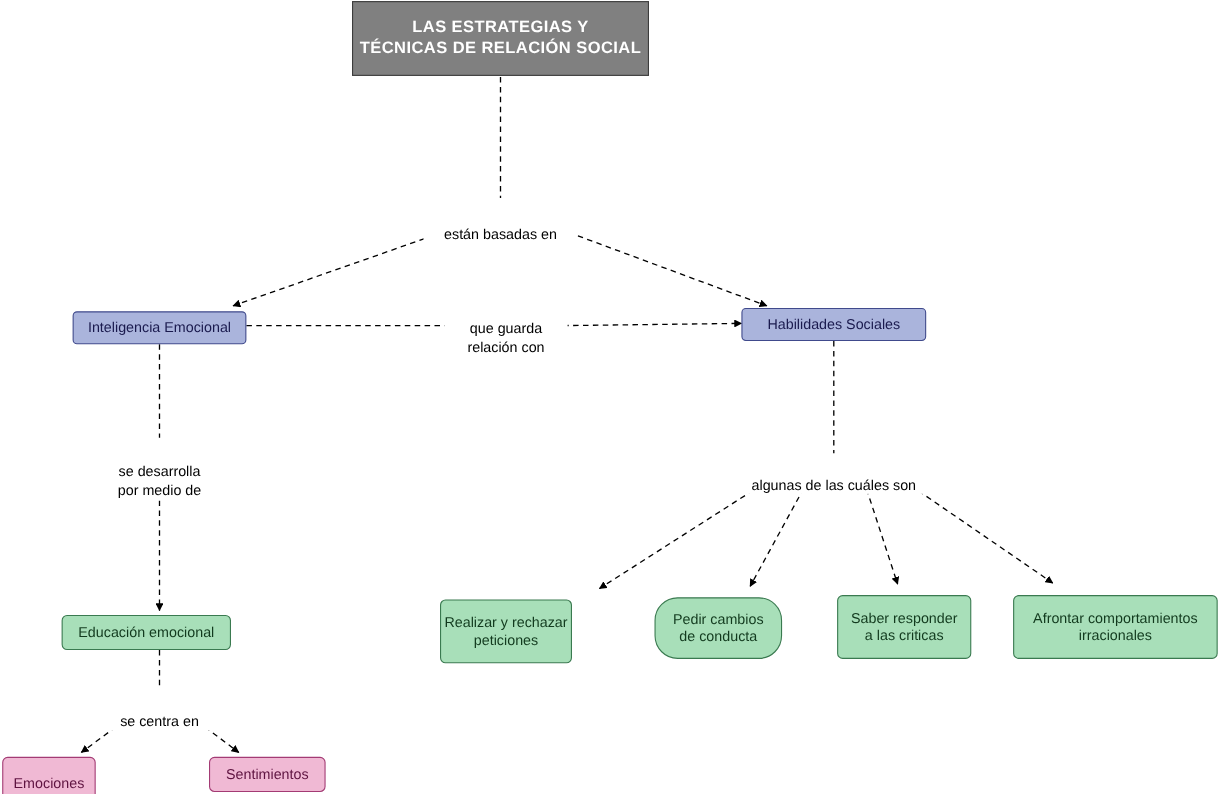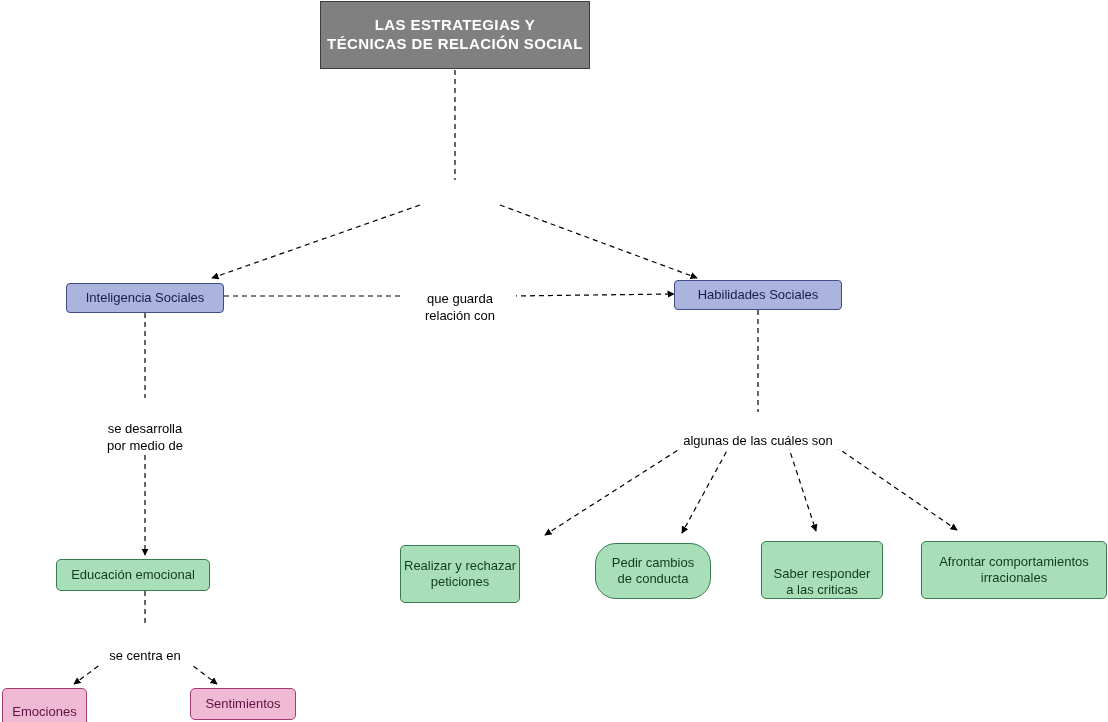--- a/index.html
+++ b/index.html
@@ -114,21 +114,21 @@
       <path d="M 172 650 L 217 684" marker-end="url(#arrow)"></path>
     </g>
   </svg>
 
   <div class="node node-title" style="left:320px; top:1px; width:270px; height:68px;">
     <span style="white-space: pre-line;">LAS ESTRATEGIAS Y
 TÉCNICAS DE RELACIÓN SOCIAL</span>
   </div>
 
   <div class="node node-blue" style="left:66px; top:283px; width:158px; height:30px;">
-    <span>Inteligencia Sociales</span>
+    <span>Inteligencia Emocional</span>
   </div>
 
   <div class="node node-blue" style="left:674px; top:280px; width:168px; height:30px;">
     <span>Habilidades Sociales</span>
   </div>
 
   <div class="node node-green" style="left:56px; top:559px; width:154px; height:32px;">
     <span>Educación emocional</span>
   </div>
 
@@ -143,30 +143,33 @@
   <div class="node node-green" style="left:400px; top:545px; width:120px; height:58px;">
     <span style="white-space: pre-line;">Realizar y rechazar
 peticiones</span>
   </div>
 
   <div class="node node-green" style="left:595px; top:543px; width:116px; height:56px;border-radius:21px;">
     <span style="white-space: pre-line;">Pedir cambios
 de conducta</span>
   </div>
 
-  <div class="node node-green" style="left:761px; top:541px; width:122px; height:58px;align-items:flex-end;">
+  <div class="node node-green" style="left:761px; top:541px; width:122px; height:58px;">
     <span style="white-space: pre-line;">Saber responder
 a las criticas</span>
   </div>
 
   <div class="node node-green" style="left:921px; top:541px; width:186px; height:58px;">
     <span style="white-space: pre-line;">Afrontar comportamientos
 irracionales</span>
   </div>
 
+  <div class="edge-label" style="left:385px; top:186px; width:140px;">
+    <span>están basadas en</span>
+  </div>
 
   <div class="edge-label" style="left:404px; top:272px; width:112px;">
     <span>que guarda
 relación con</span>
   </div>
 
   <div class="edge-label" style="left:85px; top:402px; width:120px;">
     <span>se desarrolla
 por medio de</span>
   </div>

